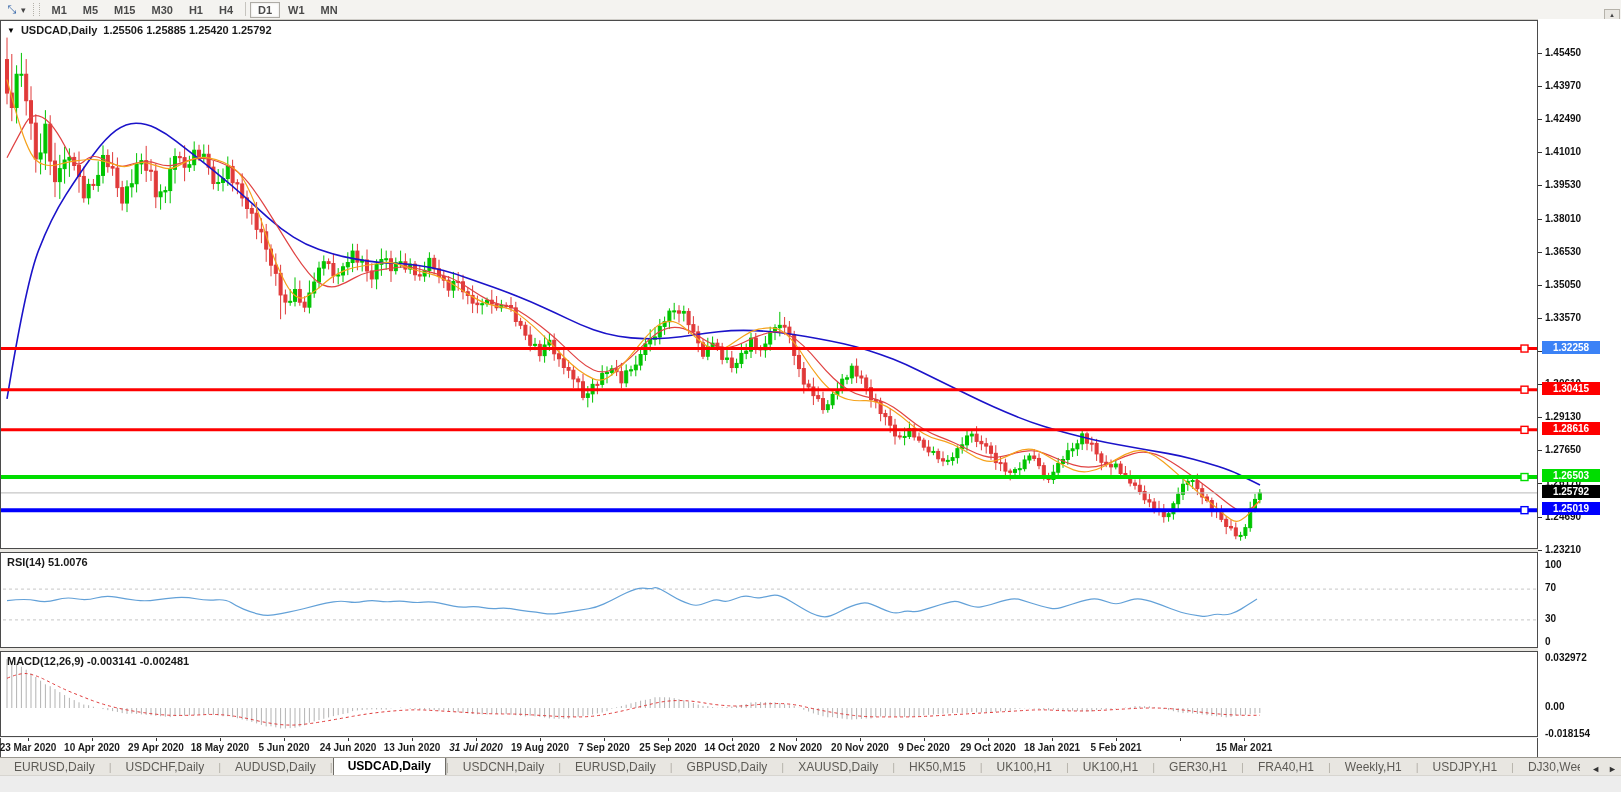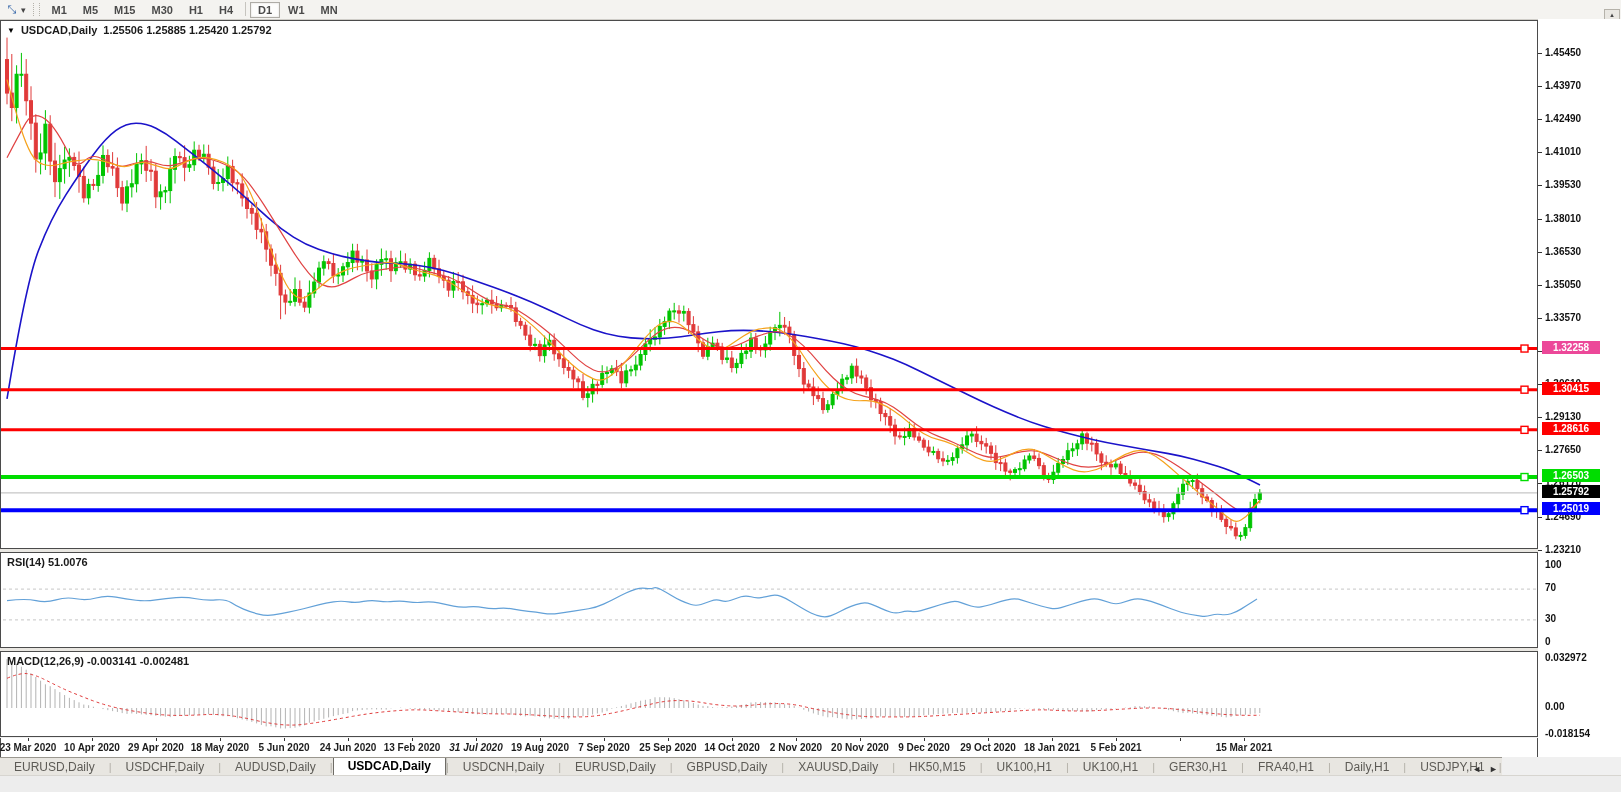--- a/index.html
+++ b/index.html
@@ -31,21 +31,21 @@
   .ax-label{position:absolute;left:7px;font-size:10px;font-weight:700;color:#111;white-space:nowrap;}
   .ax-tick{position:absolute;left:0;width:4px;height:1px;background:#333;}
   .badge{position:absolute;left:4px;min-width:52px;padding:1px 3px;font-size:10px;font-weight:700;
          color:#fff;text-align:center;z-index:6;}
   
   #date-row{position:absolute;left:0;top:738px;width:1538px;height:19px;background:#fff;
             border-left:1px solid #4b4b4b;border-right:1px solid #4b4b4b;box-sizing:border-box;}
   .date-label{position:absolute;top:4px;font-size:10px;font-weight:600;color:#1c1c1c;transform:translateX(-50%);white-space:nowrap;}
   .date-tick{position:absolute;top:0;width:1px;height:3px;background:#333;}
   
-  #tabbar{position:absolute;left:0;top:757px;width:1502px;height:18px;background:#e8e6e1;
+  #tabbar{position:absolute;left:0;top:757px;width:1621px;height:18px;background:#e8e6e1;
           border-top:1px solid #9a978f;display:flex;align-items:flex-end;font-size:12px;}
   .tab{padding:1px 14px 2px 14px;color:#5d5b56;white-space:nowrap;cursor:default;}
   .tab-sep{color:#b3b0a8;align-self:center;font-size:11px;}
   .tab.active{background:#fff;color:#000;font-weight:700;border:1px solid #6e6c66;border-bottom:none;
               padding:2px 14px 3px 14px;margin-top:-2px;box-shadow:1px 0 1px rgba(0,0,0,.15);}
   #tab-arrows{position:absolute;right:4px;bottom:2px;display:flex;gap:8px;font-size:9px;color:#333;}
   #tab-arrows span{cursor:default;}
   
   #status-strip{position:absolute;left:0;top:775px;width:1621px;height:17px;background:#ededed;border-top:1px solid #d7d5d0;}
 </style>
@@ -927,21 +927,21 @@
       <div class="ax-tick" style="top: 398.377px;"></div>
       <div class="ax-label" style="top: 392.377px; text-align: right;">1.29130</div>
       <div class="ax-tick" style="top: 431.421px;"></div>
       <div class="ax-label" style="top: 425.421px;">1.27650</div>
       <div class="ax-tick" style="top: 464.465px;"></div>
       <div class="ax-label" style="top: 458.465px;">1.26170</div>
       <div class="ax-tick" style="top: 497.509px;"></div>
       <div class="ax-label" style="top: 491.509px;">1.24690</div>
       <div class="ax-tick" style="top: 530.552px;"></div>
       <div class="ax-label" style="top: 524.552px;">1.23210</div>
-      <div class="badge" style="top: 321.538px; background: #ec4899;">1.32258</div>
+      <div class="badge" style="top: 321.538px; background: #3b82f6;">1.32258</div>
       <div class="badge" style="top: 362.686px; background: rgb(254, 0, 0);">1.30415</div>
       <div class="badge" style="top: 402.853px; background: rgb(254, 0, 0);">1.28616</div>
       <div class="badge" style="top: 450.03px; background: rgb(0, 221, 0);">1.26503</div>
       <div class="badge" style="top: 483.163px; background: rgb(0, 0, 254);">1.25019</div>
       <div class="badge" style="top: 465.904px; background: rgb(0, 0, 0);">1.25792</div>
       <div class="ax-label" style="top: 540px;">100</div>
       <div class="ax-label" style="top: 563.1px;">70</div>
       <div class="ax-label" style="top: 593.9px;">30</div>
       <div class="ax-label" style="top: 617px;">0</div>
       <div class="ax-label" style="top: 633.004px;">0.032972</div>
@@ -956,21 +956,21 @@
       <div class="date-label" style="left: 91px;">10 Apr 2020</div>
       <div class="date-tick" style="left: 155px;"></div>
       <div class="date-label" style="left: 155px;">29 Apr 2020</div>
       <div class="date-tick" style="left: 219px;"></div>
       <div class="date-label" style="left: 219px;">18 May 2020</div>
       <div class="date-tick" style="left: 283px;"></div>
       <div class="date-label" style="left: 283px;">5 Jun 2020</div>
       <div class="date-tick" style="left: 347px;"></div>
       <div class="date-label" style="left: 347px;">24 Jun 2020</div>
       <div class="date-tick" style="left: 411px;"></div>
-      <div class="date-label" style="left: 411px;">13 Feb 2020</div>
+      <div class="date-label" style="left: 411px;">13 Jun 2020</div>
       <div class="date-tick" style="left: 475px;"></div>
       <div class="date-label" style="left: 475px; font-style: italic;">31 Jul 2020</div>
       <div class="date-tick" style="left: 539px;"></div>
       <div class="date-label" style="left: 539px;">19 Aug 2020</div>
       <div class="date-tick" style="left: 603px;"></div>
       <div class="date-label" style="left: 603px;">7 Sep 2020</div>
       <div class="date-tick" style="left: 667px;"></div>
       <div class="date-label" style="left: 667px;">25 Sep 2020</div>
       <div class="date-tick" style="left: 731px;"></div>
       <div class="date-label" style="left: 731px;">14 Oct 2020</div>
@@ -1013,21 +1013,21 @@
         <div class="tab">HK50,M15</div>
         <div class="tab-sep">|</div>
         <div class="tab">UK100,H1</div>
         <div class="tab-sep">|</div>
         <div class="tab">UK100,H1</div>
         <div class="tab-sep">|</div>
         <div class="tab">GER30,H1</div>
         <div class="tab-sep">|</div>
         <div class="tab">FRA40,H1</div>
         <div class="tab-sep">|</div>
-        <div class="tab">Daily,H1</div>
+        <div class="tab">Weekly,H1</div>
         <div class="tab-sep">|</div>
         <div class="tab">USDJPY,H1</div>
         <div class="tab-sep">|</div>
         <div class="tab">DJ30,Weekly</div>
       </div>
     <div id="tab-arrows">
       <span>◄</span>
       <span>►</span>
     </div>
   </div>

